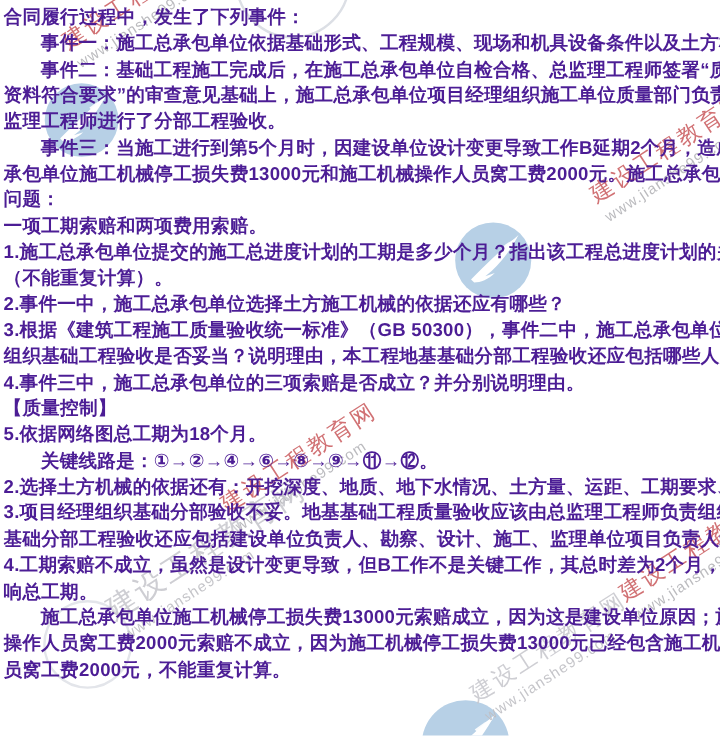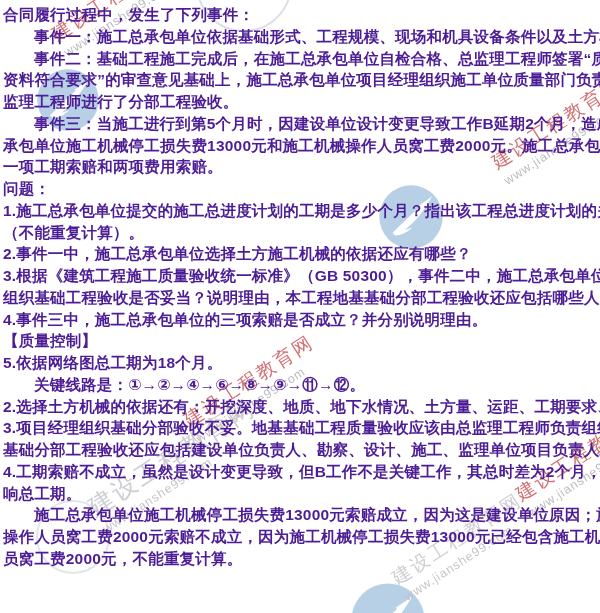--- a/index.html
+++ b/index.html
@@ -123,22 +123,22 @@
 </div>
 
 <div class="doc">
     <div class="line">合同履行过程中，发生了下列事件：</div>
     <div class="line indent">事件一：施工总承包单位依据基础形式、工程规模、现场和机具设备条件以及土方机械的特</div>
     <div class="line indent">事件二：基础工程施工完成后，在施工总承包单位自检合格、总监理工程师签署“质量控制</div>
     <div class="line">资料符合要求”的审查意见基础上，施工总承包单位项目经理组织施工单位质量部门负责人、总</div>
     <div class="line">监理工程师进行了分部工程验收。</div>
     <div class="line indent">事件三：当施工进行到第5个月时，因建设单位设计变更导致工作B延期2个月，造成施工总</div>
     <div class="line">承包单位施工机械停工损失费13000元和施工机械操作人员窝工费2000元。施工总承包单位提出</div>
+    <div class="line">问题：</div>
     <div class="line">一项工期索赔和两项费用索赔。</div>
-    <div class="line">问题：</div>
     <div class="line">1.施工总承包单位提交的施工总进度计划的工期是多少个月？指出该工程总进度计划的关键线路</div>
     <div class="line">（不能重复计算）。</div>
     <div class="line">2.事件一中，施工总承包单位选择土方施工机械的依据还应有哪些？</div>
     <div class="line">3.根据《建筑工程施工质量验收统一标准》（GB 50300），事件二中，施工总承包单位项目经理</div>
     <div class="line">组织基础工程验收是否妥当？说明理由，本工程地基基础分部工程验收还应包括哪些人员？</div>
     <div class="line">4.事件三中，施工总承包单位的三项索赔是否成立？并分别说明理由。</div>
     <div class="line">【质量控制】</div>
     <div class="line">5.依据网络图总工期为18个月。</div>
     <div class="line indent">关键线路是：①→②→④→⑥→⑧→⑨→⑪→⑫。</div>
     <div class="line">2.选择土方机械的依据还有：开挖深度、地质、地下水情况、土方量、运距、工期要求、施工进</div>

